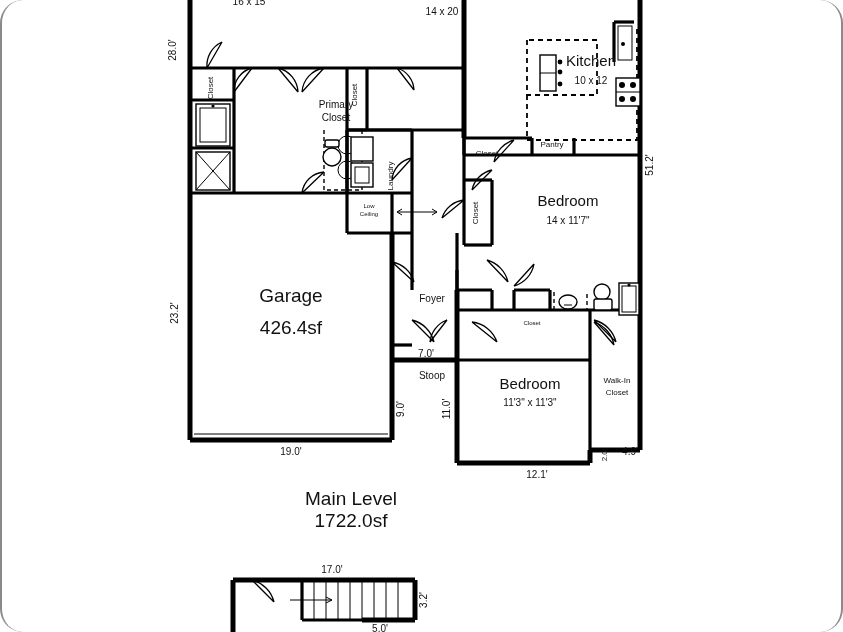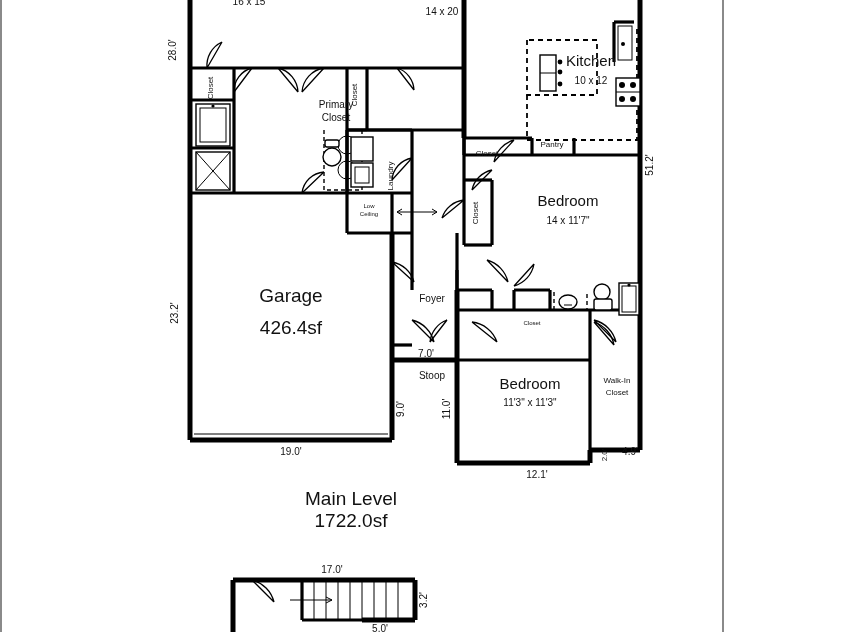--- a/index.html
+++ b/index.html
@@ -1,18 +1,18 @@
 <!DOCTYPE html>
 <html><head>
 <meta charset="utf-8">
 <style>
   html,body{margin:0;padding:0;background:#ffffff;}
   body{width:843px;height:632px;overflow:hidden;font-family:"Liberation Sans",sans-serif;}
-  #plan-root{position:relative;width:724px;height:632px;background:#fff;
-    border-left:2px solid #8a8a8a;border-right:2px solid #8a8a8a;box-sizing:border-box;}
+  #plan-root{position:relative;width:843px;height:632px;background:#fff;
+    border-left:2px solid #8a8a8a;border-right:2px solid #8a8a8a;box-sizing:border-box;border-radius:23px;}
   svg{display:block;}
   text{font-family:"Liberation Sans",sans-serif;fill:#111;}
   .room-name{font-size:15px;}
   .room-dim{font-size:10px;}
   .tiny{font-size:8px;}
   .tiny2{font-size:6px;}
   .dimlabel{font-size:10px;}
   .big{font-size:19px;}
   .wall{stroke:#000;fill:none;}
   .w-thick{stroke-width:5;}

